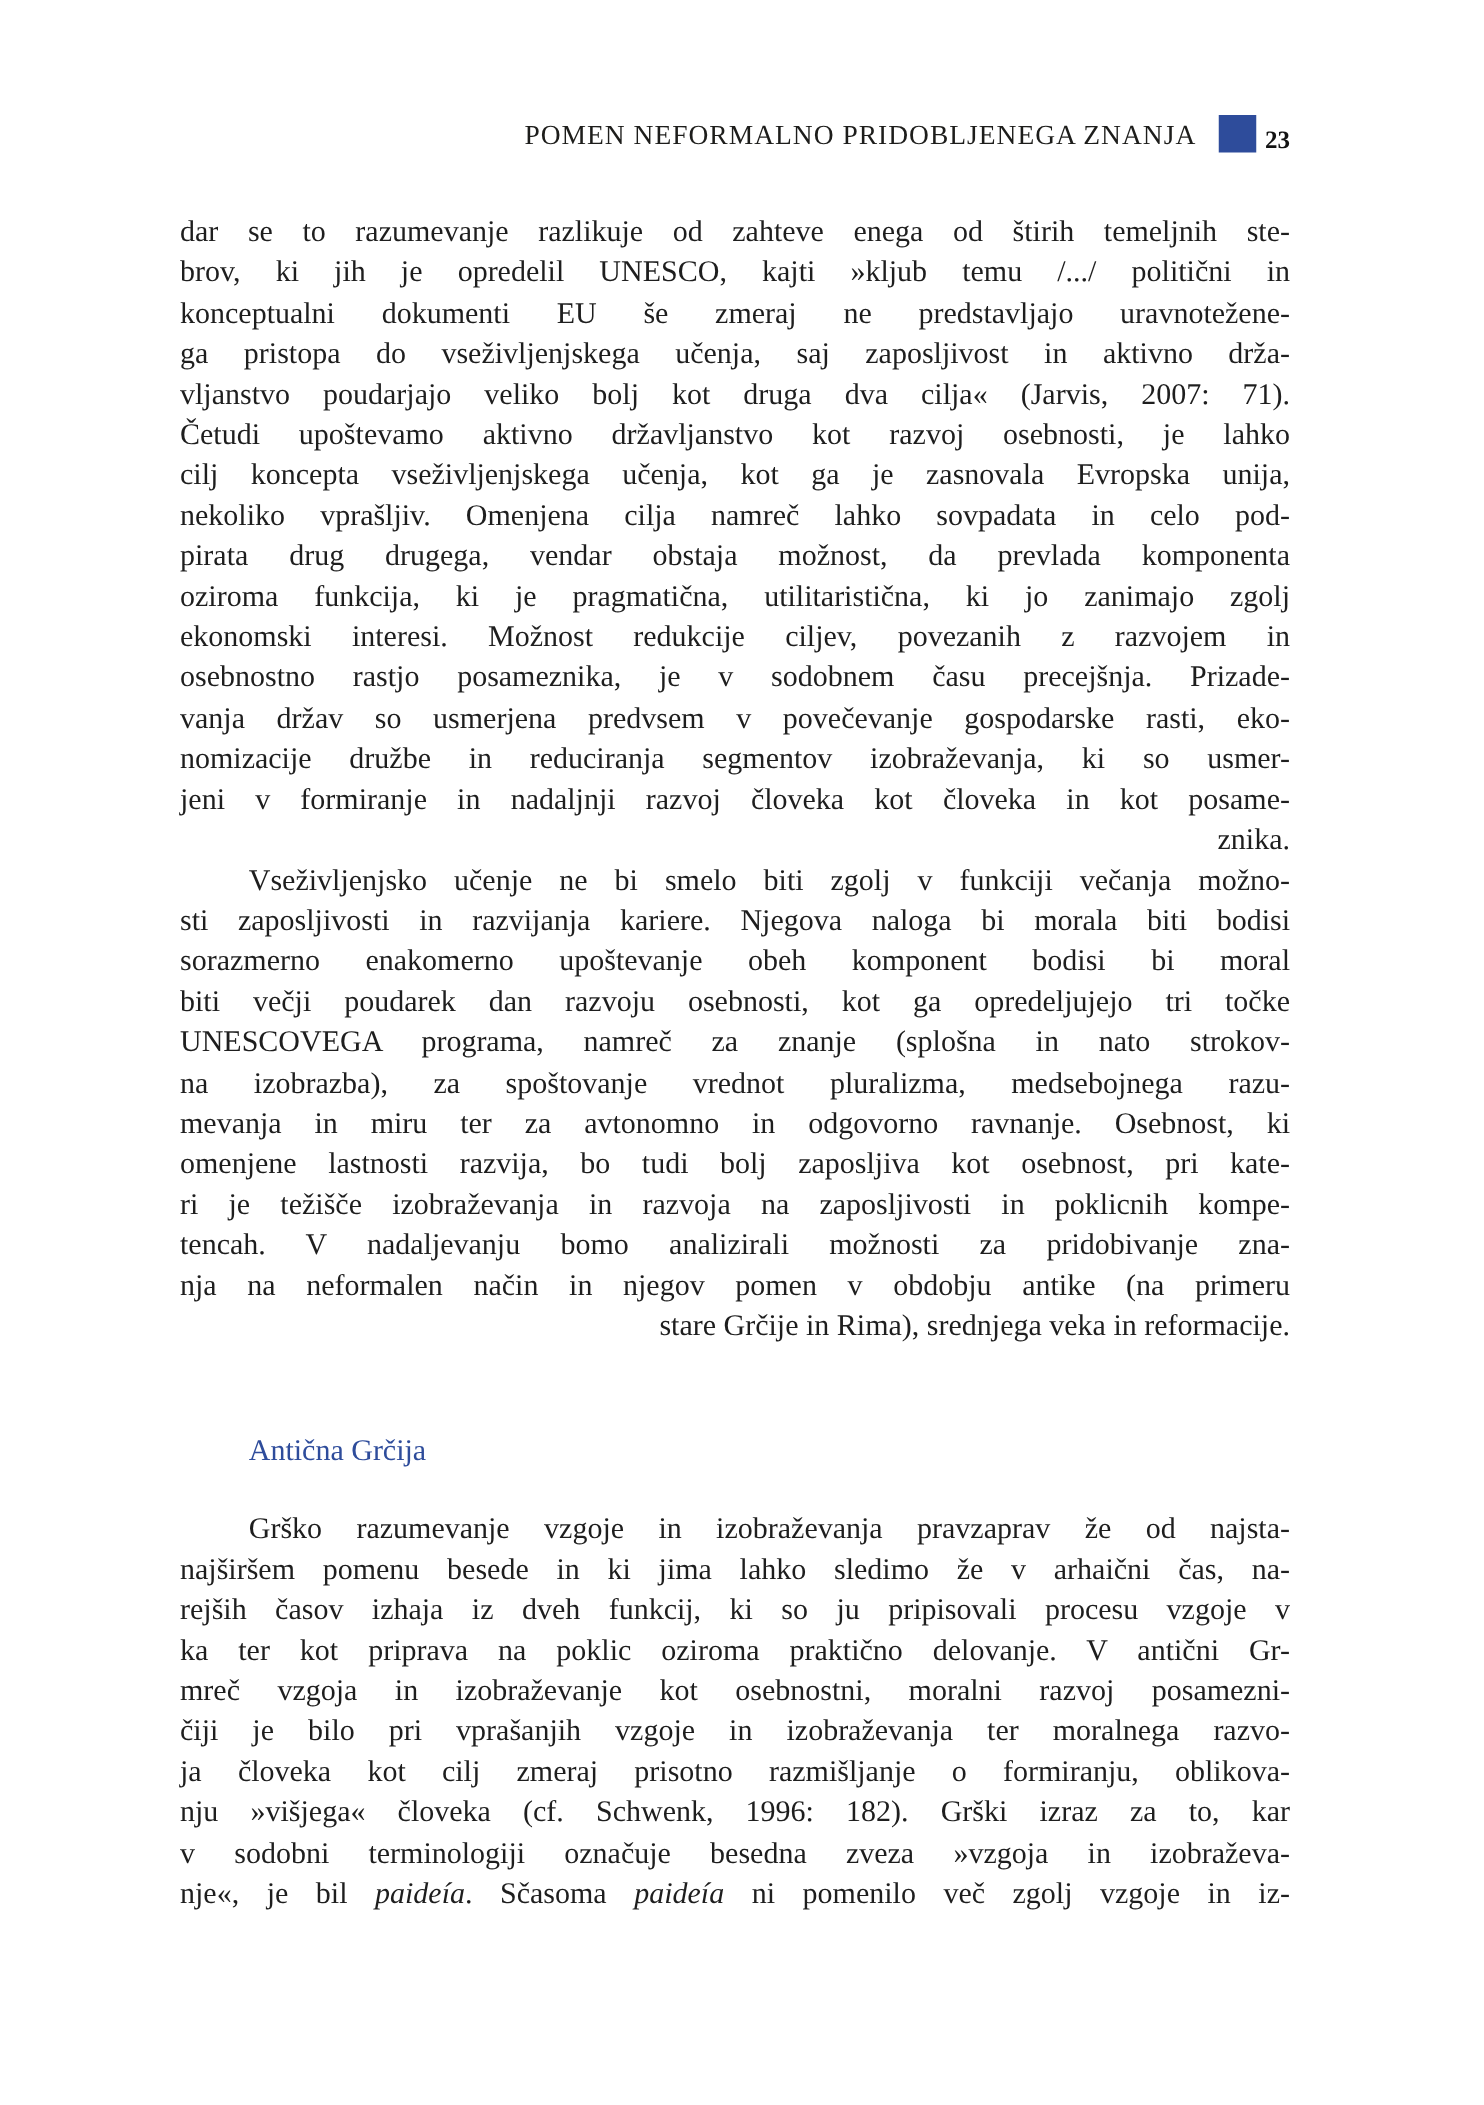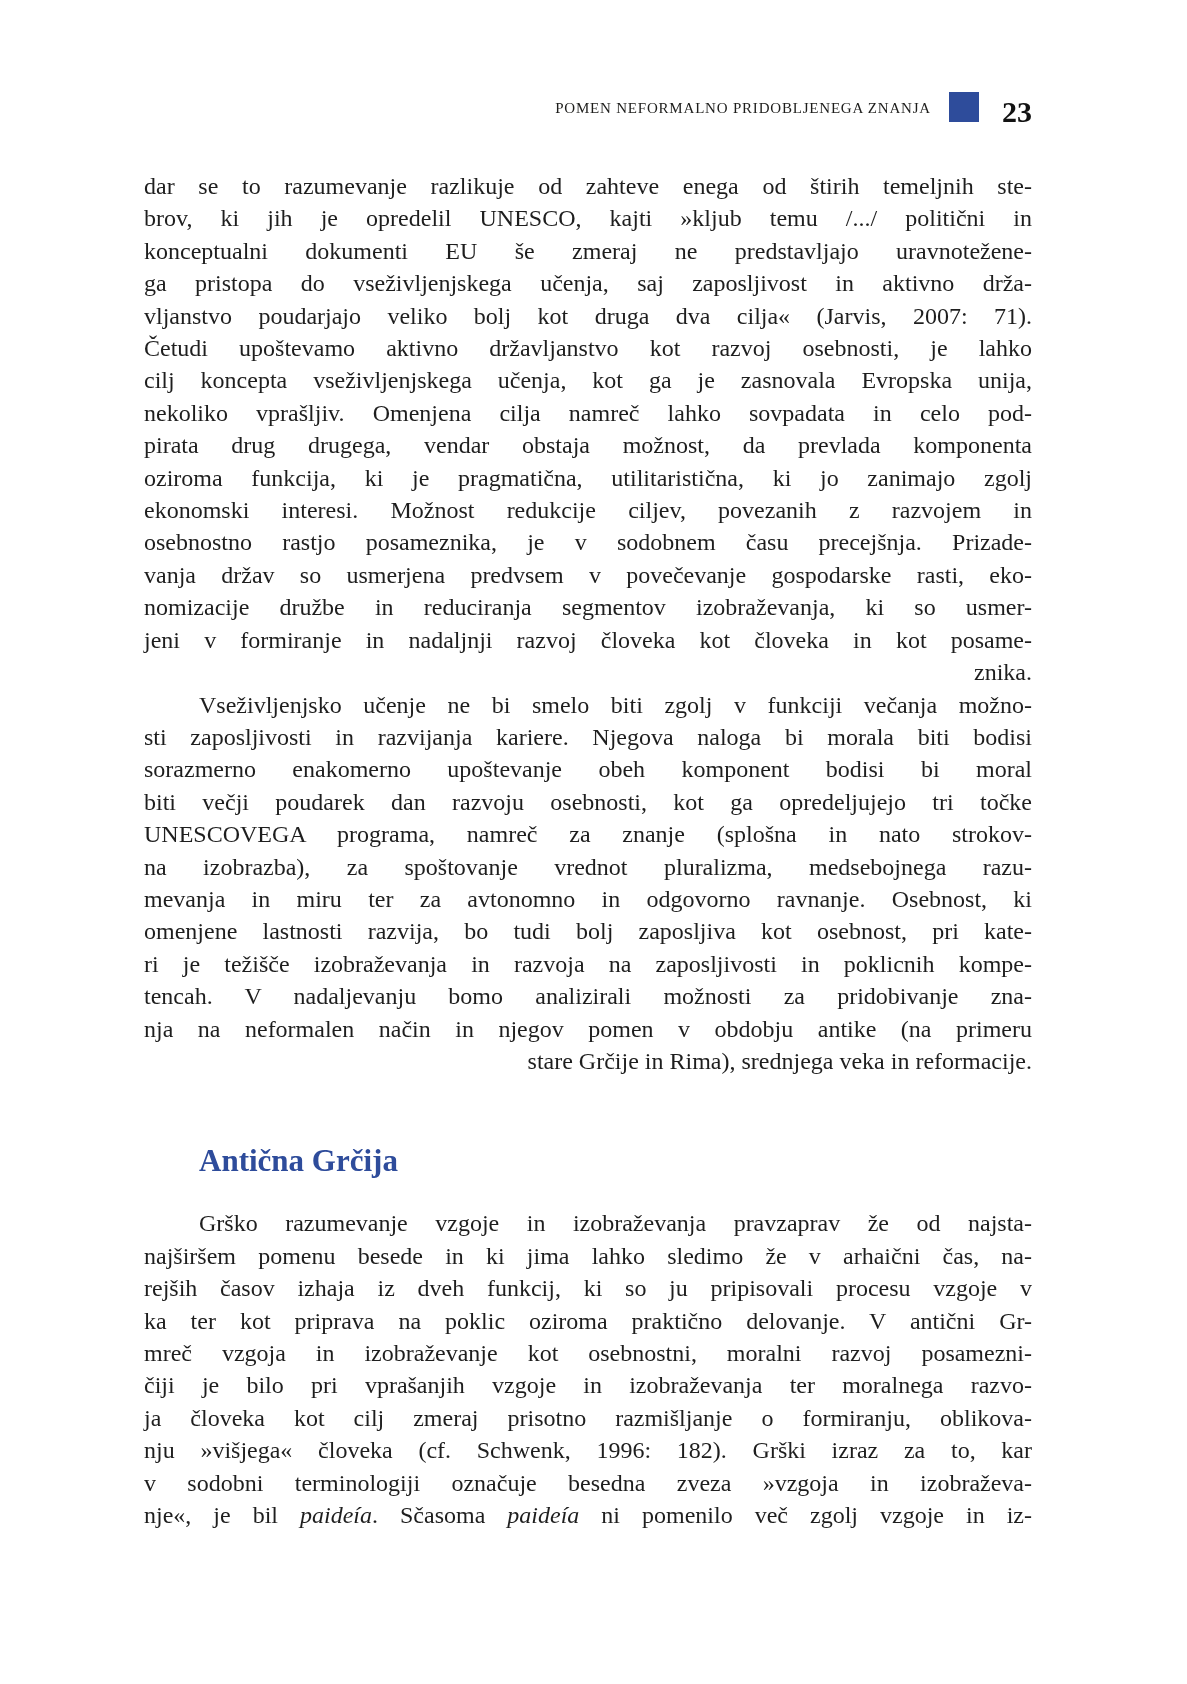--- a/index.html
+++ b/index.html
@@ -18,38 +18,38 @@
   }
   .header {
     position: absolute;
     top: 92px;
     right: 155px;
     display: flex;
     align-items: flex-end;
   }
   .header-titles {
     text-align: right;
-    font-size: 15px;
+    font-size: 22px;
     line-height: 30px;
     letter-spacing: 0.8px;
     color: #1d1d1b;
     white-space: nowrap;
   }
   .accent-square {
     width: 30px;
     height: 30px;
     margin-left: 18px;
     margin-bottom: 1px;
     background: #2e4c9b;
   }
   .page-number {
-    font-size: 30px;
+    font-size: 20px;
     font-weight: bold;
     line-height: 30px;
-    margin-left: 23px;
+    margin-left: 7px;
     margin-bottom: -4px;
     color: #121212;
   }
   .body-text {
     position: absolute;
     top: 170px;
     left: 144px;
     width: 888px;
     font-size: 24px;
     line-height: 32.4px;
@@ -60,22 +60,22 @@
     white-space: normal;
   }
   .line.just {
     text-align: justify;
     text-align-last: justify;
   }
   .line.indent {
     text-indent: 55px;
   }
   .section-heading {
-    font-size: 31px;
-    font-weight: bold;
+    font-size: 24px;
+    font-weight: normal;
     color: #2e4c9b;
     margin: 64px 0 26px 0;
     padding-left: 55px;
     line-height: 40px;
   }
 </style>
 </head>
 <body>
 
 <div class="page">

